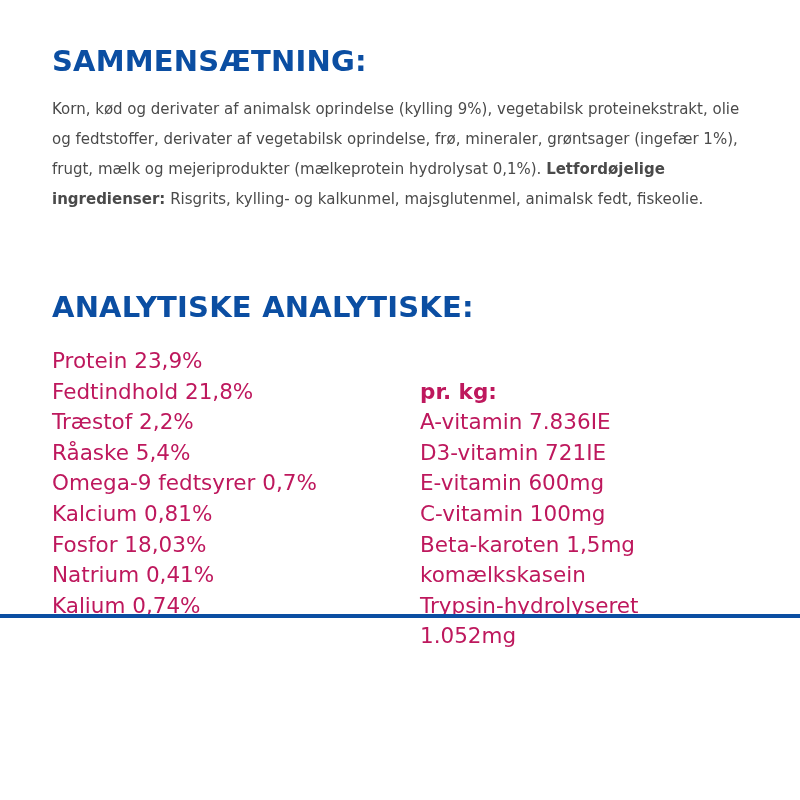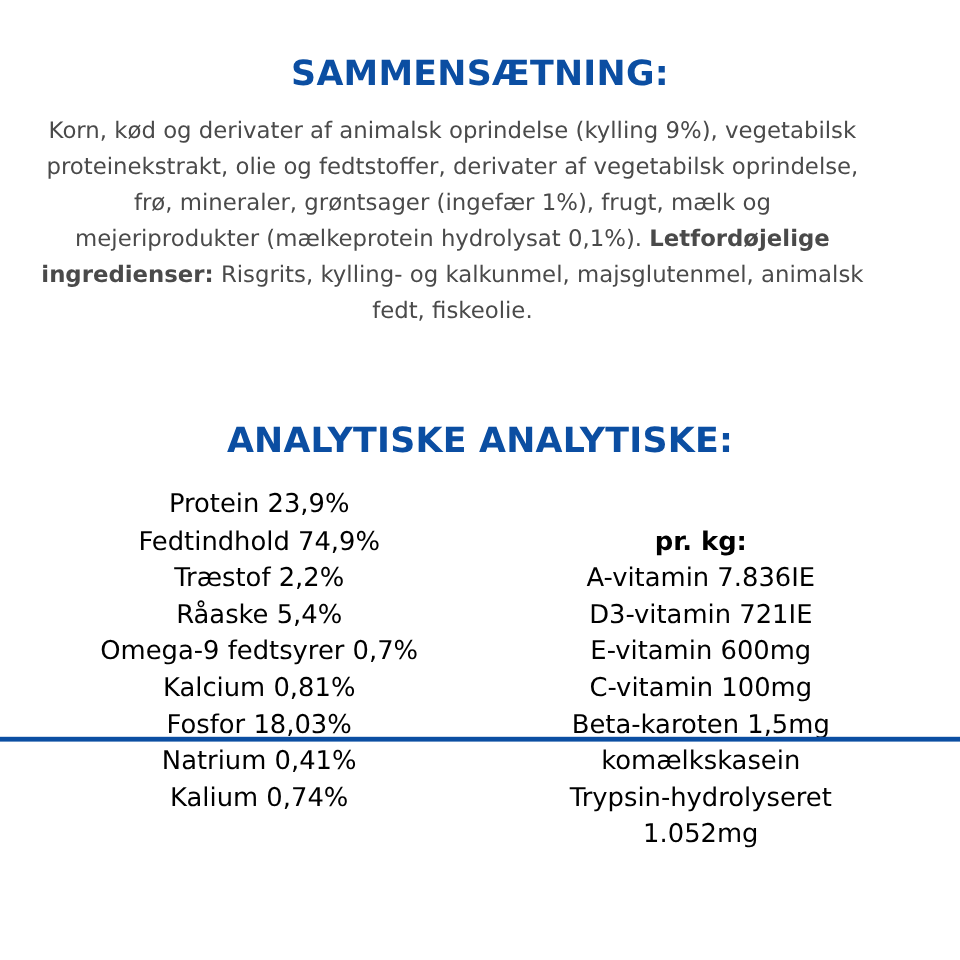--- a/index.html
+++ b/index.html
@@ -11,37 +11,36 @@
     height: 800px;
     background: #ffffff;
     font-family: "DejaVu Sans", sans-serif;
     overflow: hidden;
   }
   .page {
     position: relative;
     width: 800px;
     height: 640px;
     box-sizing: border-box;
-    padding: 0 32px;
-    text-align: center;
+    padding: 0 52px;
   }
   .section-title {
     color: #0b4ea2;
     font-family: "DejaVu Sans", sans-serif;
     font-weight: bold;
     font-size: 29px;
     letter-spacing: 0.2px;
     margin: 0;
   }
   #composition-title {
     padding-top: 44px;
   }
   .body-text {
     color: #4a4a4a;
-    font-size: 19px;
+    font-size: 15px;
     line-height: 30px;
     margin: 0;
     padding-top: 16px;
     max-width: 690px;
   }
   .body-text .lead {
     font-weight: bold;
     color: #4a4a4a;
   }
   #analysis-title {
@@ -52,21 +51,21 @@
     padding-top: 22px;
   }
   .col-left {
     width: 368px;
     flex: 0 0 368px;
   }
   .col-right {
     flex: 1 1 auto;
   }
   .an-line {
-    color: #000000;
+    color: #be185d;
     font-size: 21.5px;
     line-height: 30.6px;
     white-space: pre-wrap;
   }
   .an-line.head {
     font-weight: bold;
   }
   .spacer-line {
     height: 30.6px;
   }
@@ -89,21 +88,21 @@
   <p class="body-text">
     <span>Korn, kød og derivater af animalsk oprindelse (kylling 9%), vegetabilsk proteinekstrakt, olie og fedtstoffer, derivater af vegetabilsk oprindelse, frø, mineraler, grøntsager (ingefær 1%), frugt, mælk og mejeriprodukter (mælkeprotein hydrolysat 0,1%). </span><span class="lead">Letfordøjelige ingredienser:</span><span> Risgrits, kylling- og kalkunmel, majsglutenmel, animalsk fedt, fiskeolie.</span>
   </p>
 
   <h2 class="section-title" id="analysis-title">ANALYTISKE ANALYTISKE:</h2>
 
   <div class="analysis-wrap">
 
     <div class="col-left">
       <div class="an-line">Protein 23,9%</div>
-      <div class="an-line">Fedtindhold 74,9%</div>
+      <div class="an-line">Fedtindhold 21,8%</div>
       <div class="an-line">Træstof 2,2%</div>
       <div class="an-line">Råaske 5,4%</div>
       <div class="an-line">Omega-9 fedtsyrer 0,7%</div>
       <div class="an-line">Kalcium 0,81%</div>
       <div class="an-line">Fosfor 18,03%</div>
       <div class="an-line">Natrium 0,41%</div>
       <div class="an-line">Kalium 0,74%</div>
     </div>
 
     <div class="col-right">

